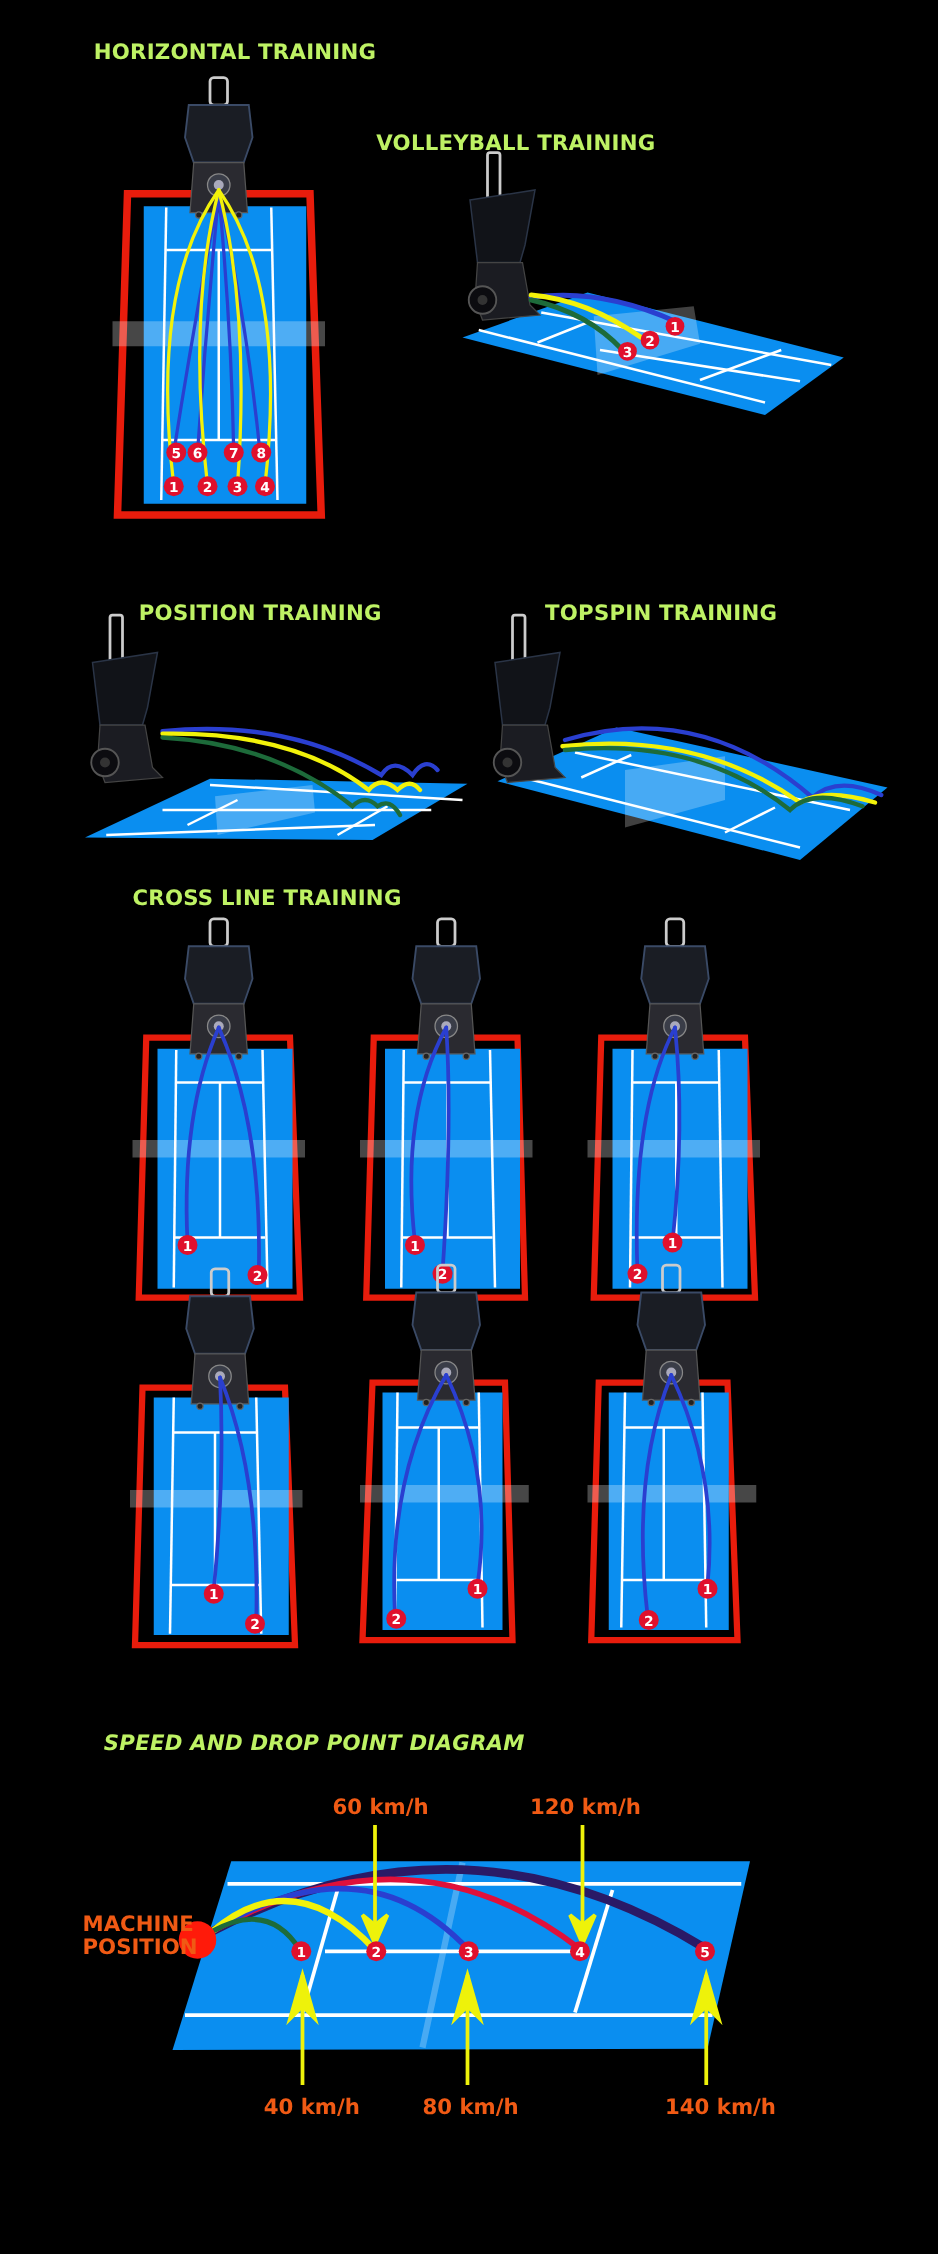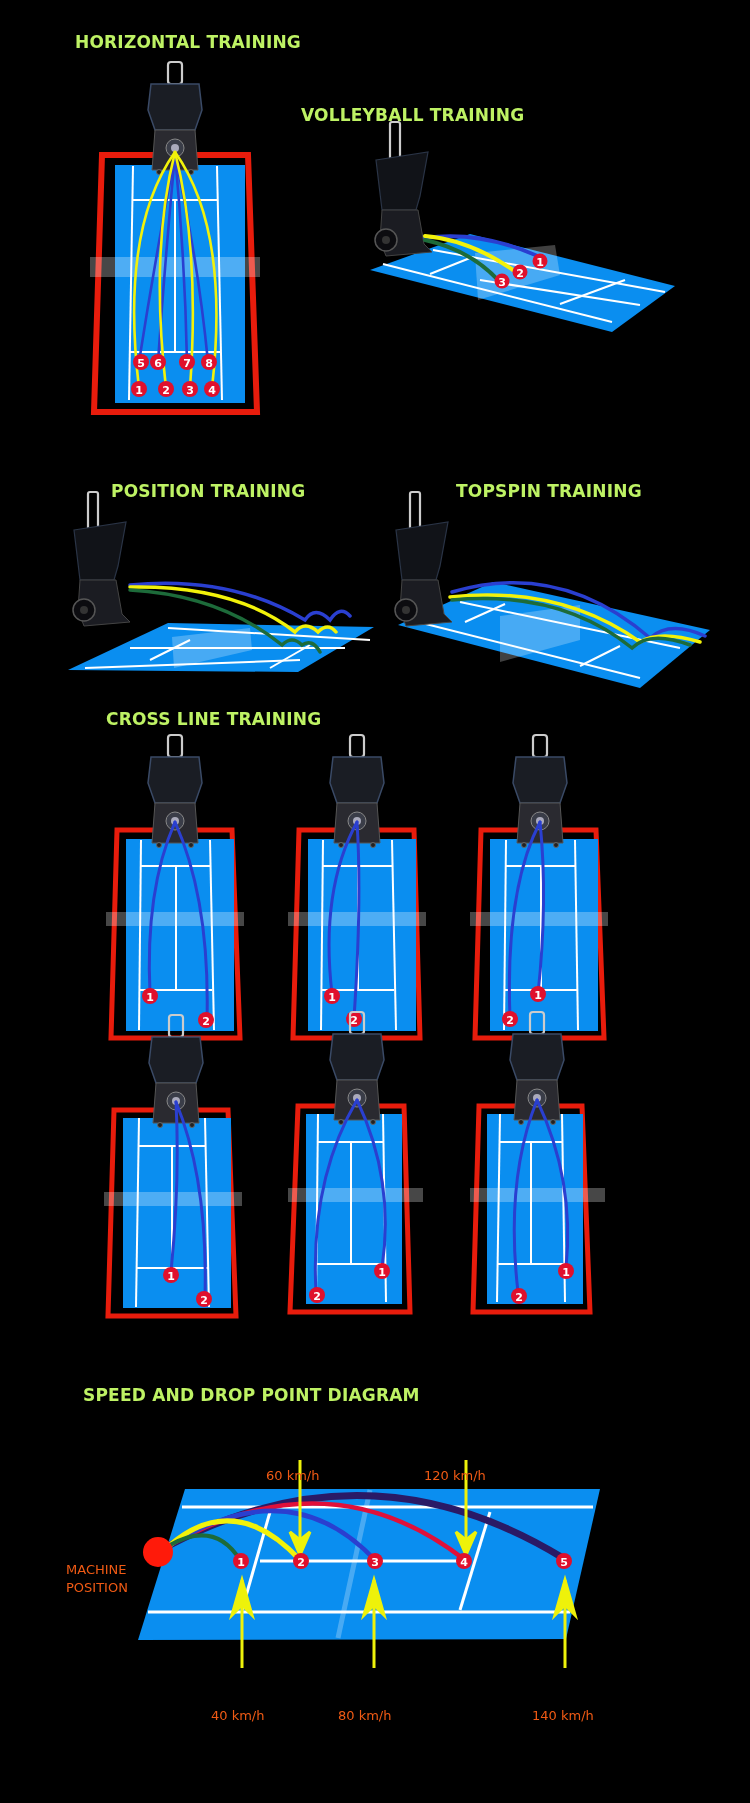--- a/index.html
+++ b/index.html
@@ -1,32 +1,32 @@
 <!DOCTYPE html>
 <html><head>
 <meta charset="utf-8">
 <style>
   html, body { margin: 0; padding: 0; background: #000; }
   body { width: 750px; height: 1803px; position: relative; overflow: hidden;
          font-family: "DejaVu Sans", "Liberation Sans", sans-serif; }
   .title { position: absolute; color: #bef264; font-weight: bold; font-size: 17px;
            letter-spacing: 0.2px; white-space: nowrap; }
-  .label { position: absolute; color: #f05a14; font-weight: normal; font-size: 13px; white-space: nowrap; margin-top: 32px; }
+  .label { position: absolute; color: #f05a14; font-weight: bold; font-size: 17px; white-space: nowrap; }
   svg { position: absolute; left: 0; top: 0; }
   .num { font-family: "DejaVu Sans", "Liberation Sans", sans-serif; font-weight: bold; fill: #fff; }
 </style>
 </head>
 <body>
 
 <div class="title" style="left:75px;top:32px;">HORIZONTAL  TRAINING</div>
 <div class="title" style="left:301px;top:105px;">VOLLEYBALL TRAINING</div>
 <div class="title" style="left:111px;top:481px;">POSITION TRAINING</div>
-<div class="title" style="left:456px;top:481px;">TOPSPIN TRAINING</div>
+<div class="title" style="left:436px;top:481px;">TOPSPIN TRAINING</div>
 <div class="title" style="left:106px;top:709px;">CROSS LINE TRAINING</div>
-<div class="title" style="left:83px;top:1385px;">SPEED AND DROP POINT DIAGRAM</div>
+<div class="title" style="left:83px;top:1385px;font-style:italic;">SPEED AND DROP POINT DIAGRAM</div>
 
 <svg width="750" height="1803" viewBox="0 0 750 1803">
   <defs>
     <g id="machine-top">
 
       <rect x="-7" y="-60" width="14" height="22" rx="3" fill="none" stroke="#ccc" stroke-width="2.2"></rect>
 
       <path d="M-24,-38 L24,-38 L27,-12 L20,8 L-20,8 L-27,-12 Z" fill="#1a1d24" stroke="#3a4a66" stroke-width="1.5"></path>
 
       <path d="M-20,8 L20,8 L23,48 L-23,48 Z" fill="#2a2a30" stroke="#555" stroke-width="1"></path>

